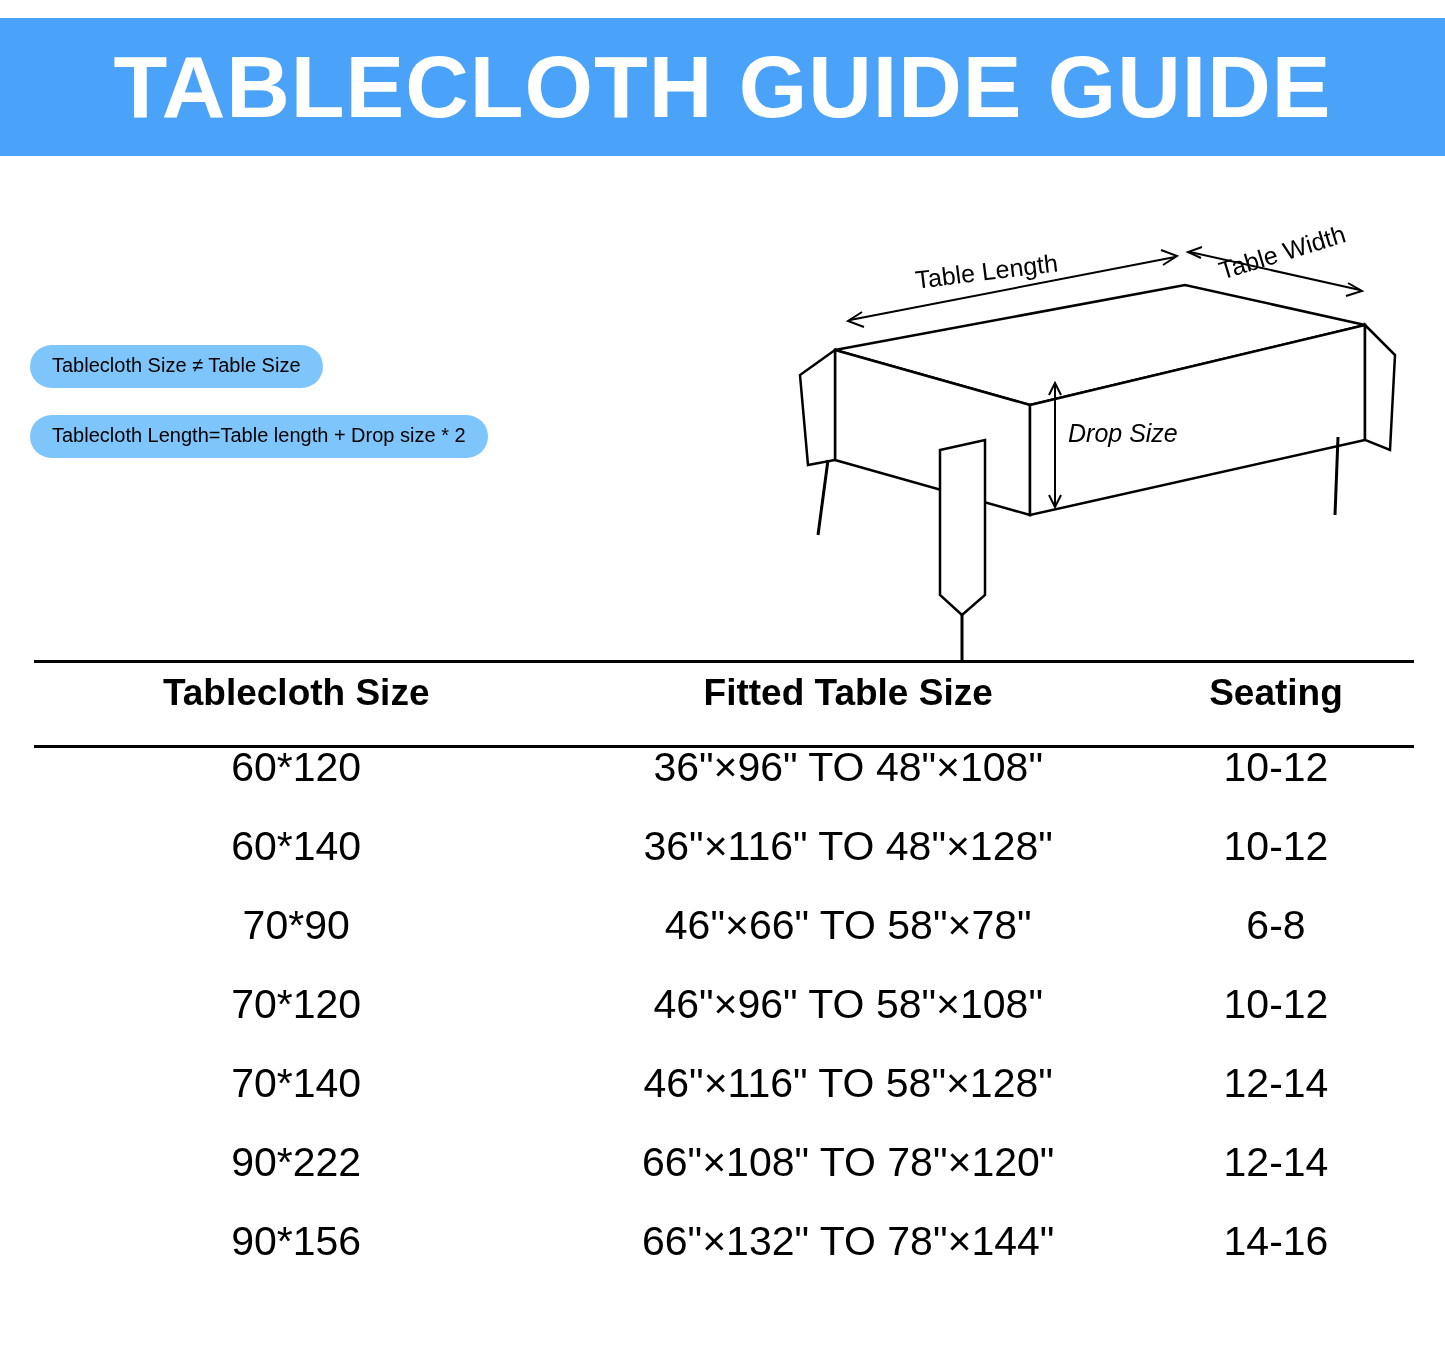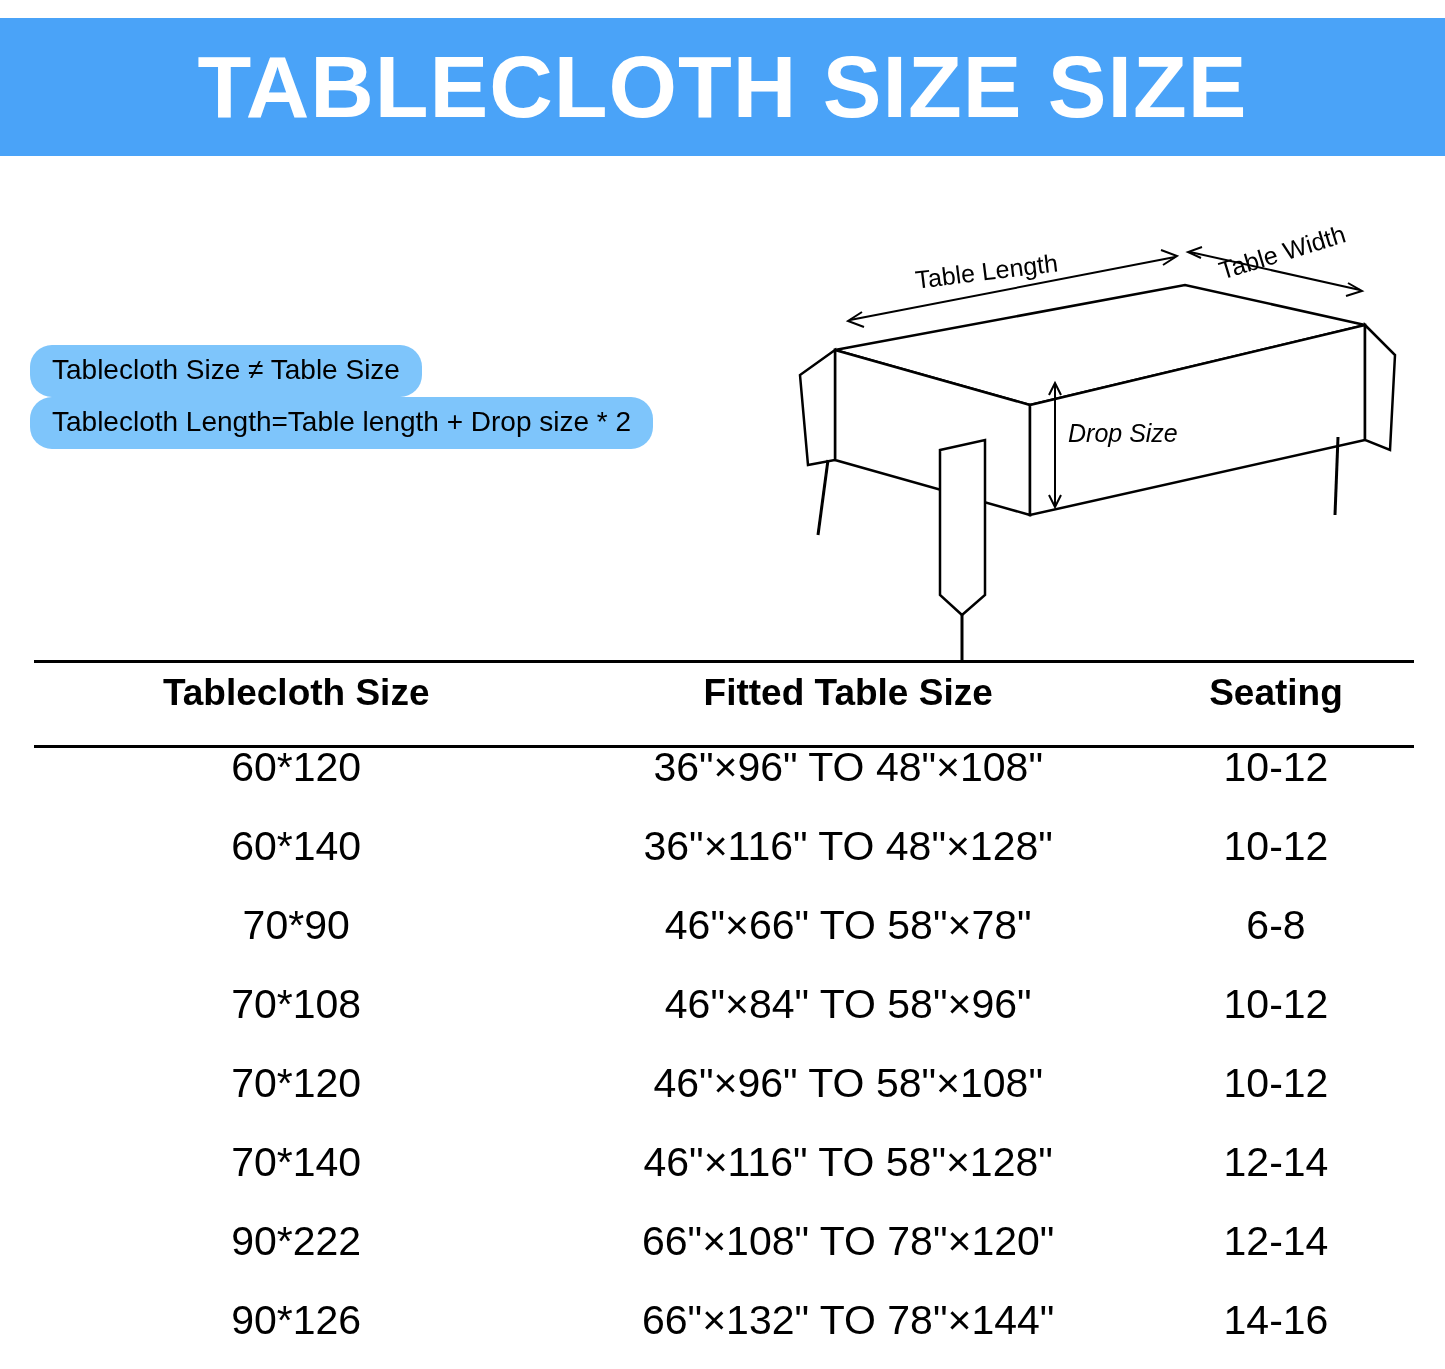--- a/index.html
+++ b/index.html
@@ -42,22 +42,23 @@
     position: absolute;
     left: 30px;
     top: 345px;
     width: 800px;
   }
   .pill {
     display: inline-block;
     background: #7ec5fb;
     border-radius: 22px;
     color: #000000;
-    font-size: 28px;
+    font-size: 20px;
     padding: 9px 22px 11px 22px;
+    margin-bottom: 27px;
     white-space: nowrap;
   }
   .pill-row { display: block; }
 
   
   .diagram {
     position: absolute;
     left: 790px;
     top: 215px;
     width: 620px;
@@ -108,21 +109,21 @@
   .rule-bottom { top: 745px; }
 
   .col-1 { width: 38%; }
   .col-2 { width: 42%; }
   .col-3 { width: 20%; }
 </style>
 </head>
 <body>
 
 <div class="banner">
-  <div class="banner-title">TABLECLOTH SIZE SIZE</div>
+  <div class="banner-title">TABLECLOTH GUIDE GUIDE</div>
 </div>
 
 <div class="pills">
   <span class="pill-row"><span class="pill">Tablecloth Size ≠ Table Size</span></span>
   <span class="pill-row"><span class="pill">Tablecloth Length=Table length + Drop size * 2</span></span>
 </div>
 
 <div class="diagram">
   <svg width="620" height="450" viewBox="0 0 620 450" fill="none" xmlns="http://www.w3.org/2000/svg">
 
@@ -205,38 +206,33 @@
       <td>60*140</td>
       <td>36"×116" TO 48"×128"</td>
       <td>10-12</td>
     </tr>
     <tr>
       <td>70*90</td>
       <td>46"×66" TO 58"×78"</td>
       <td>6-8</td>
     </tr>
     <tr>
-      <td>70*108</td>
-      <td>46"×84" TO 58"×96"</td>
-      <td>10-12</td>
-    </tr>
-    <tr>
       <td>70*120</td>
       <td>46"×96" TO 58"×108"</td>
       <td>10-12</td>
     </tr>
     <tr>
       <td>70*140</td>
       <td>46"×116" TO 58"×128"</td>
       <td>12-14</td>
     </tr>
     <tr>
       <td>90*222</td>
       <td>66"×108" TO 78"×120"</td>
       <td>12-14</td>
     </tr>
     <tr>
-      <td>90*126</td>
+      <td>90*156</td>
       <td>66"×132" TO 78"×144"</td>
       <td>14-16</td>
     </tr>
   </tbody>
 </table>
 
 </body></html>

